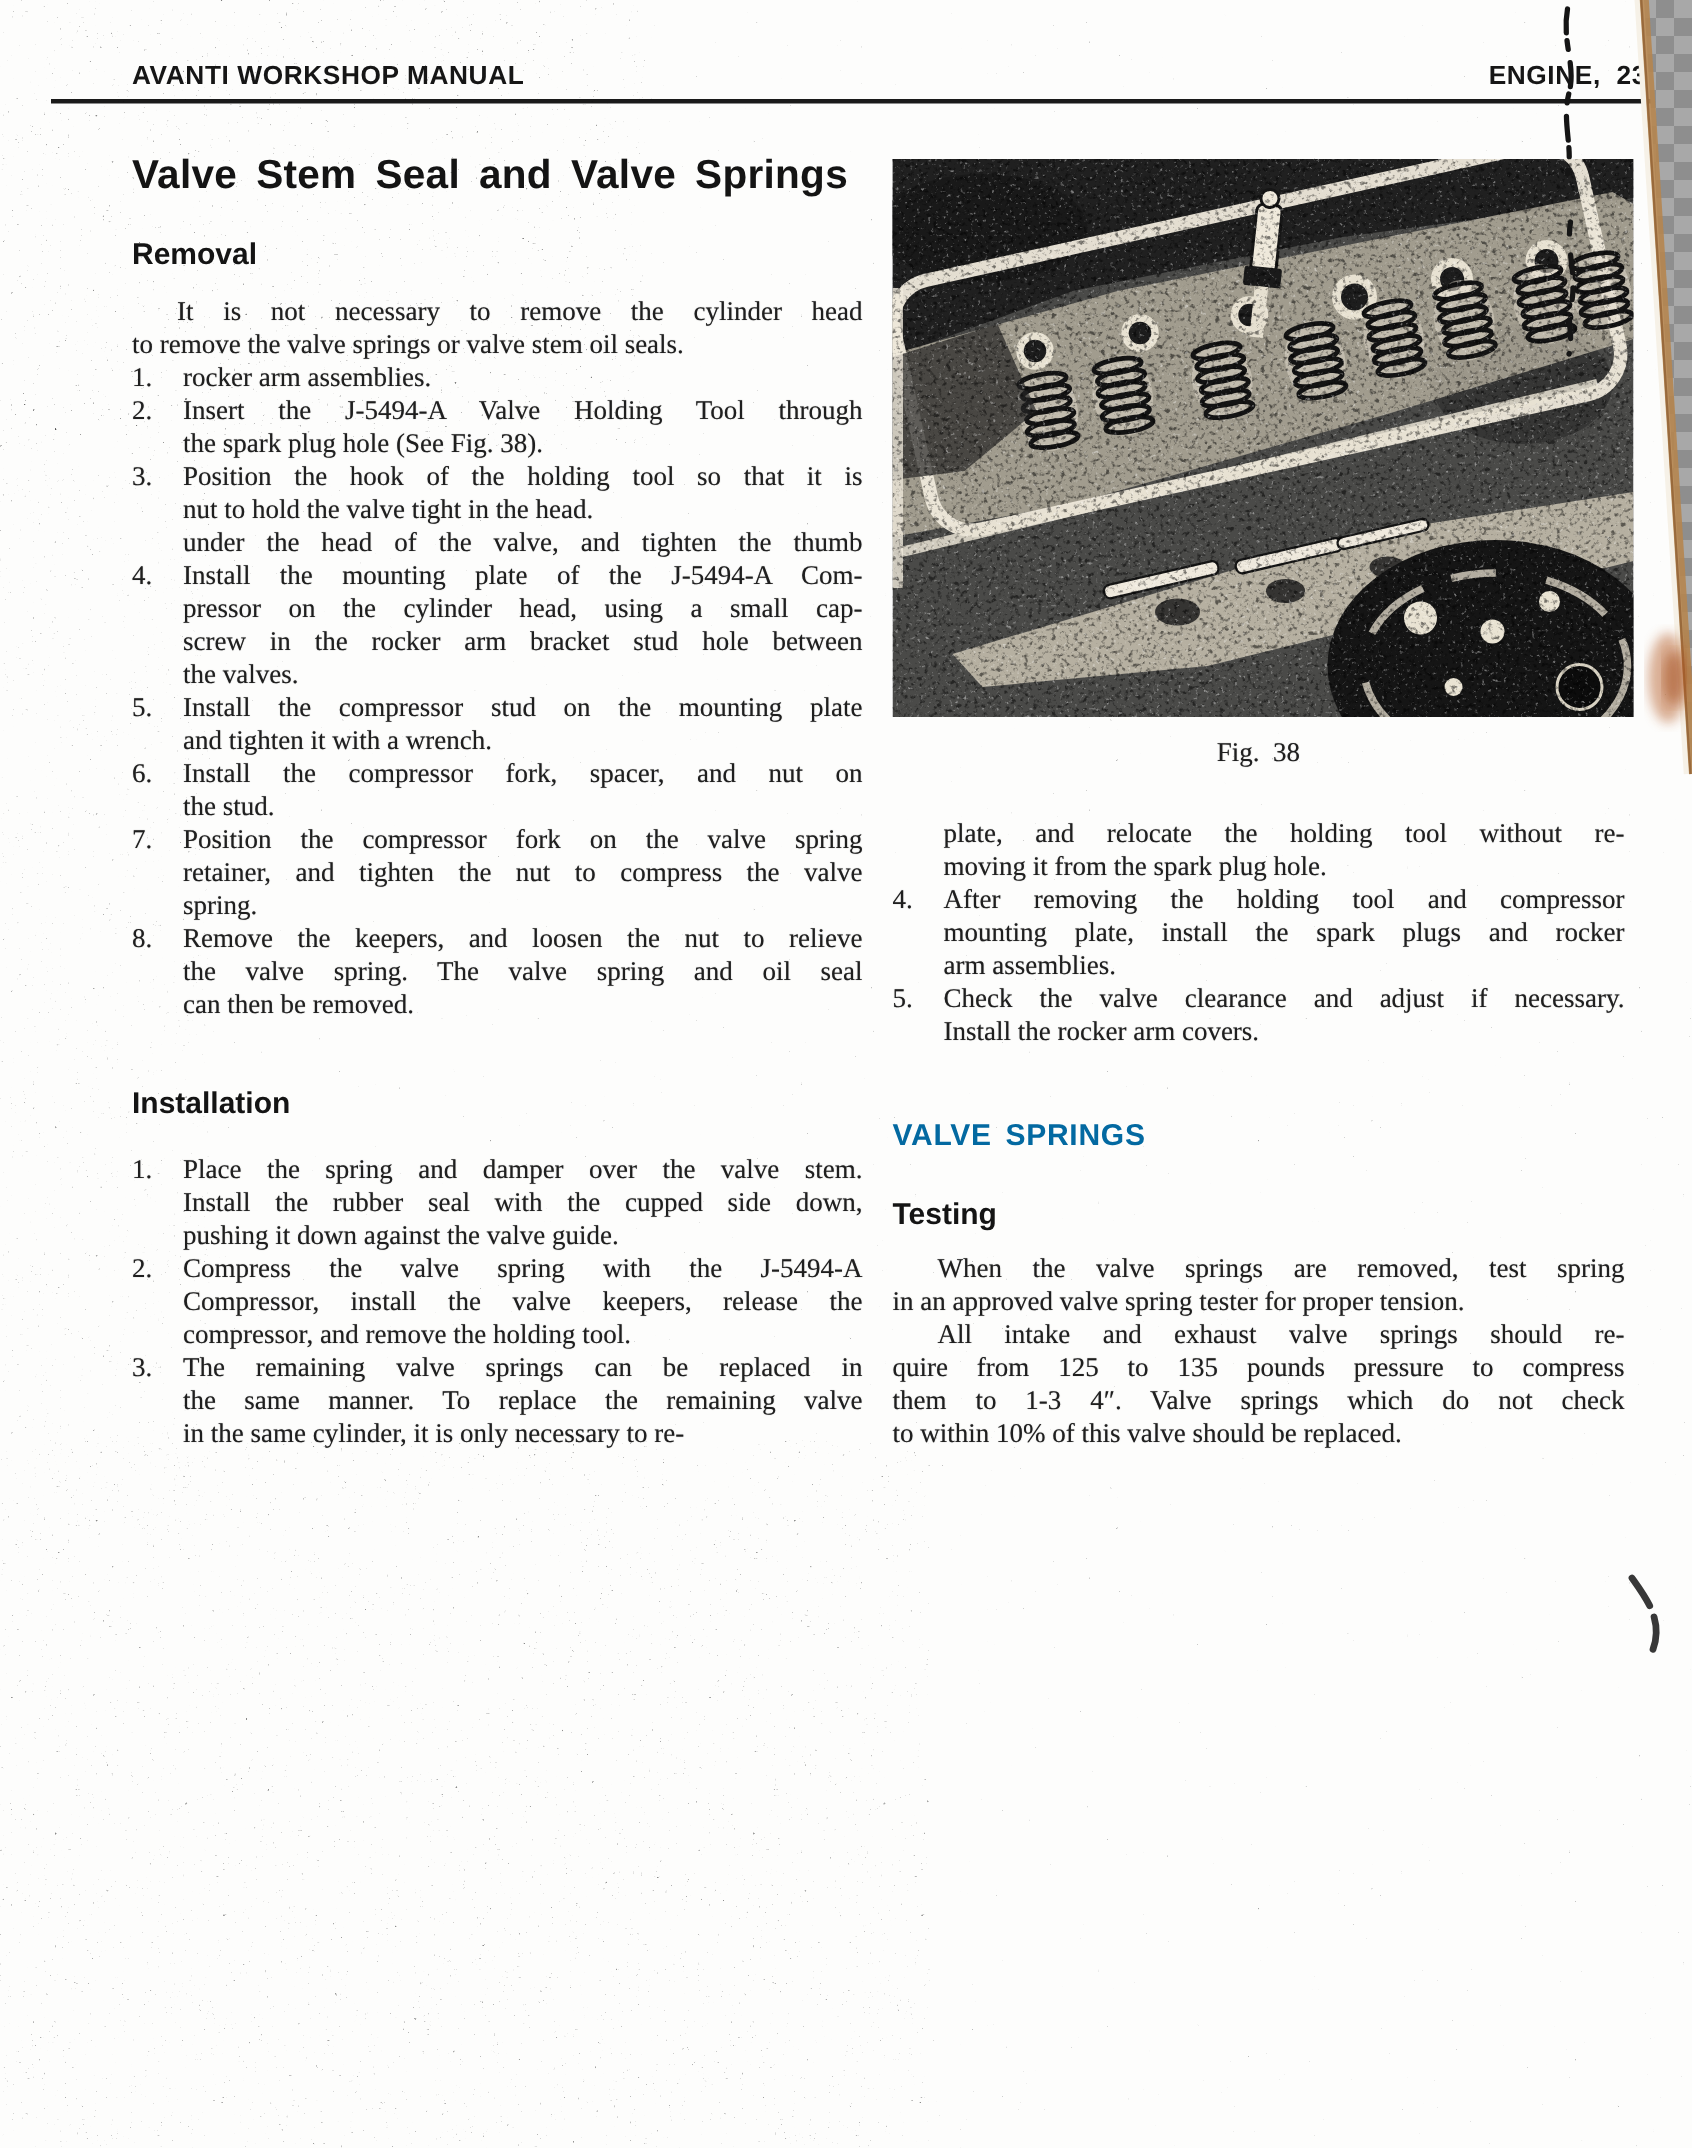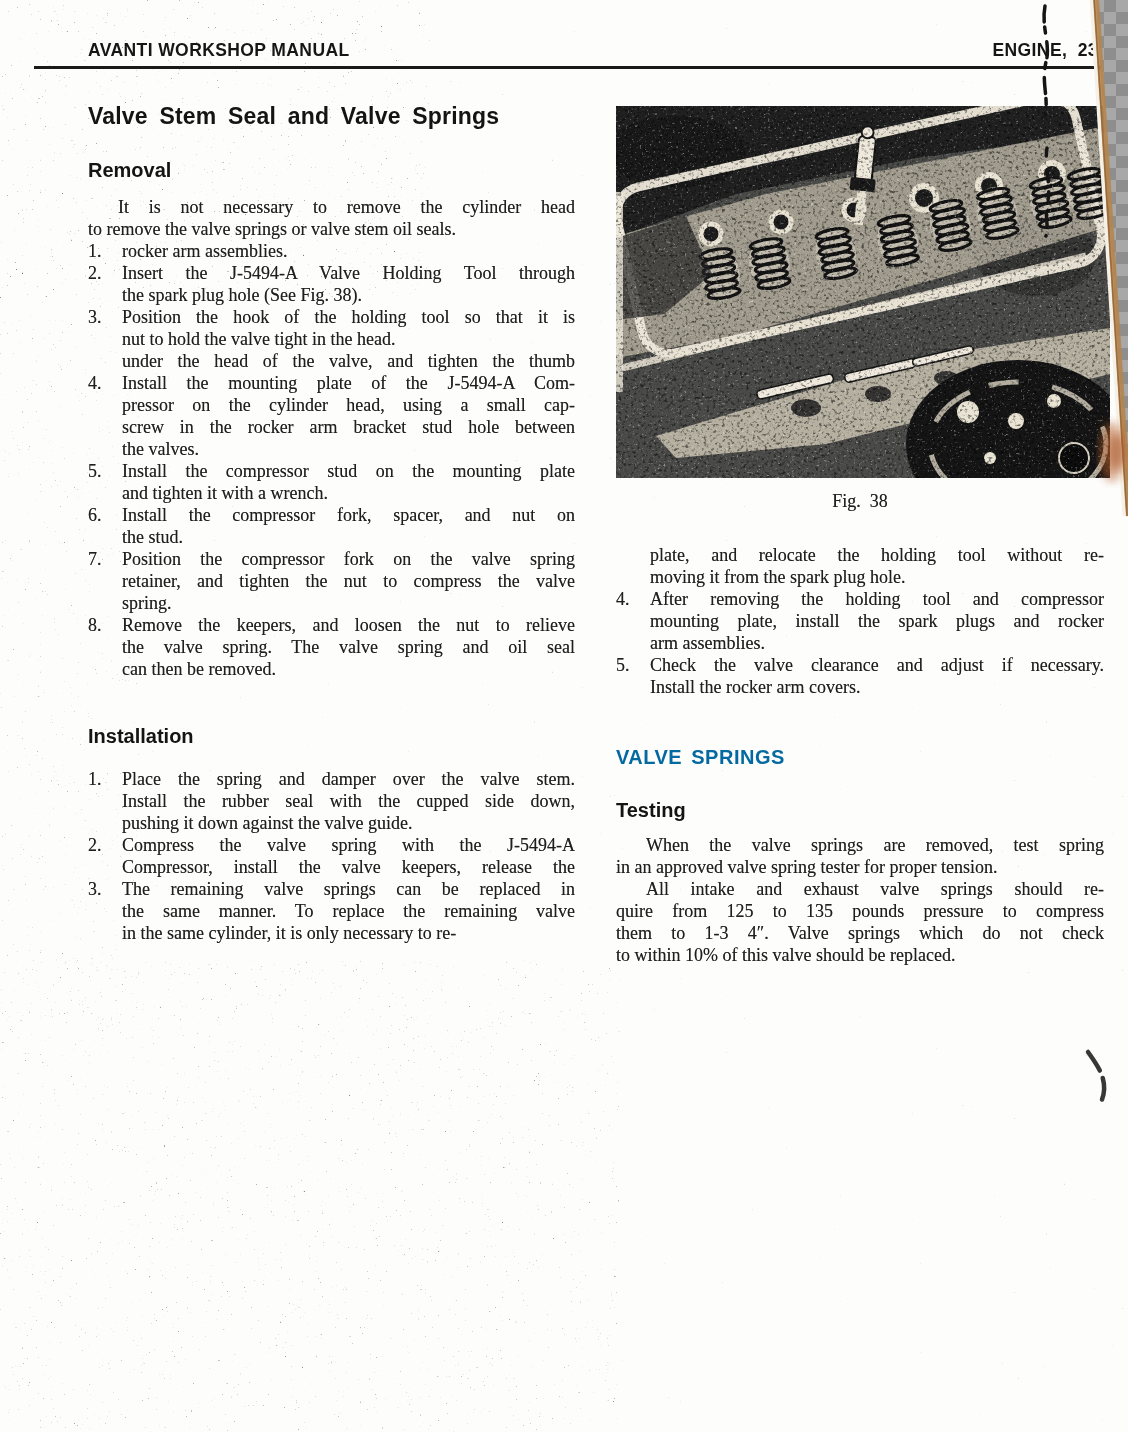--- a/index.html
+++ b/index.html
@@ -7,22 +7,22 @@
         font-family:"Liberation Serif",serif;color:#1f1f1f;}
   
   .ht,.hp{position:absolute;top:40px;font-family:"Liberation Sans",sans-serif;font-weight:bold;
           font-size:17.5px;letter-spacing:.4px;color:#161616;white-space:pre;}
   .ht{left:88px;}
   .hp{right:30px;}
   .rule{position:absolute;left:34px;top:66px;width:1070px;height:3px;background:#1a1a1a;}
   
   .col{position:absolute;top:100px;z-index:1;}
   .colL{left:88px;width:487px;}
-  .colR{left:616px;width:488px;}
-  .secTitle{margin:4px 0 0 0;font-family:"Liberation Sans",sans-serif;font-size:23px;line-height:24px;
+  .colR{left:595px;width:488px;}
+  .secTitle{margin:4px 0 0 0;font-family:"Liberation Sans",sans-serif;font-size:27px;line-height:24px;
             font-weight:bold;word-spacing:5px;letter-spacing:.2px;color:#141414;}
   .subhead{margin:0;font-family:"Liberation Sans",sans-serif;font-size:20px;line-height:24px;
            font-weight:bold;color:#141414;}
   .capshead{margin:0;font-family:"Liberation Sans",sans-serif;font-size:20px;line-height:26px;
             font-weight:bold;letter-spacing:.5px;word-spacing:3px;color:#0369a1;}
   .mt30{margin-top:30px;} .mt44{margin-top:44px;} .mt46{margin-top:46px;} .mt28{margin-top:28px;}
   .tline{font-size:18px;line-height:22px;text-align:justify;text-align-last:justify;
          text-shadow:0 0 .6px rgba(25,25,25,.55);}
   .tline.endline{text-align-last:left;}
   .tline.ind{text-indent:30px;}
@@ -124,20 +124,21 @@
             <div class="tline">Place the spring and damper over the valve stem.</div>
             <div class="tline">Install the rubber seal with the cupped side down,</div>
             <div class="tline endline">pushing it down against the valve guide.</div>
           </div>
         </div>
         <div class="step">
           <span class="stepnum">2.</span>
           <div class="stepbody">
             <div class="tline">Compress the valve spring with the J-5494-A</div>
             <div class="tline">Compressor, install the valve keepers, release the</div>
+            <div class="tline endline">compressor, and remove the holding tool.</div>
           </div>
         </div>
         <div class="step">
           <span class="stepnum">3.</span>
           <div class="stepbody">
             <div class="tline">The remaining valve springs can be replaced in</div>
             <div class="tline">the same manner. To replace the remaining valve</div>
             <div class="tline endline">in the same cylinder, it is only necessary to re-</div>
           </div>
         </div>

